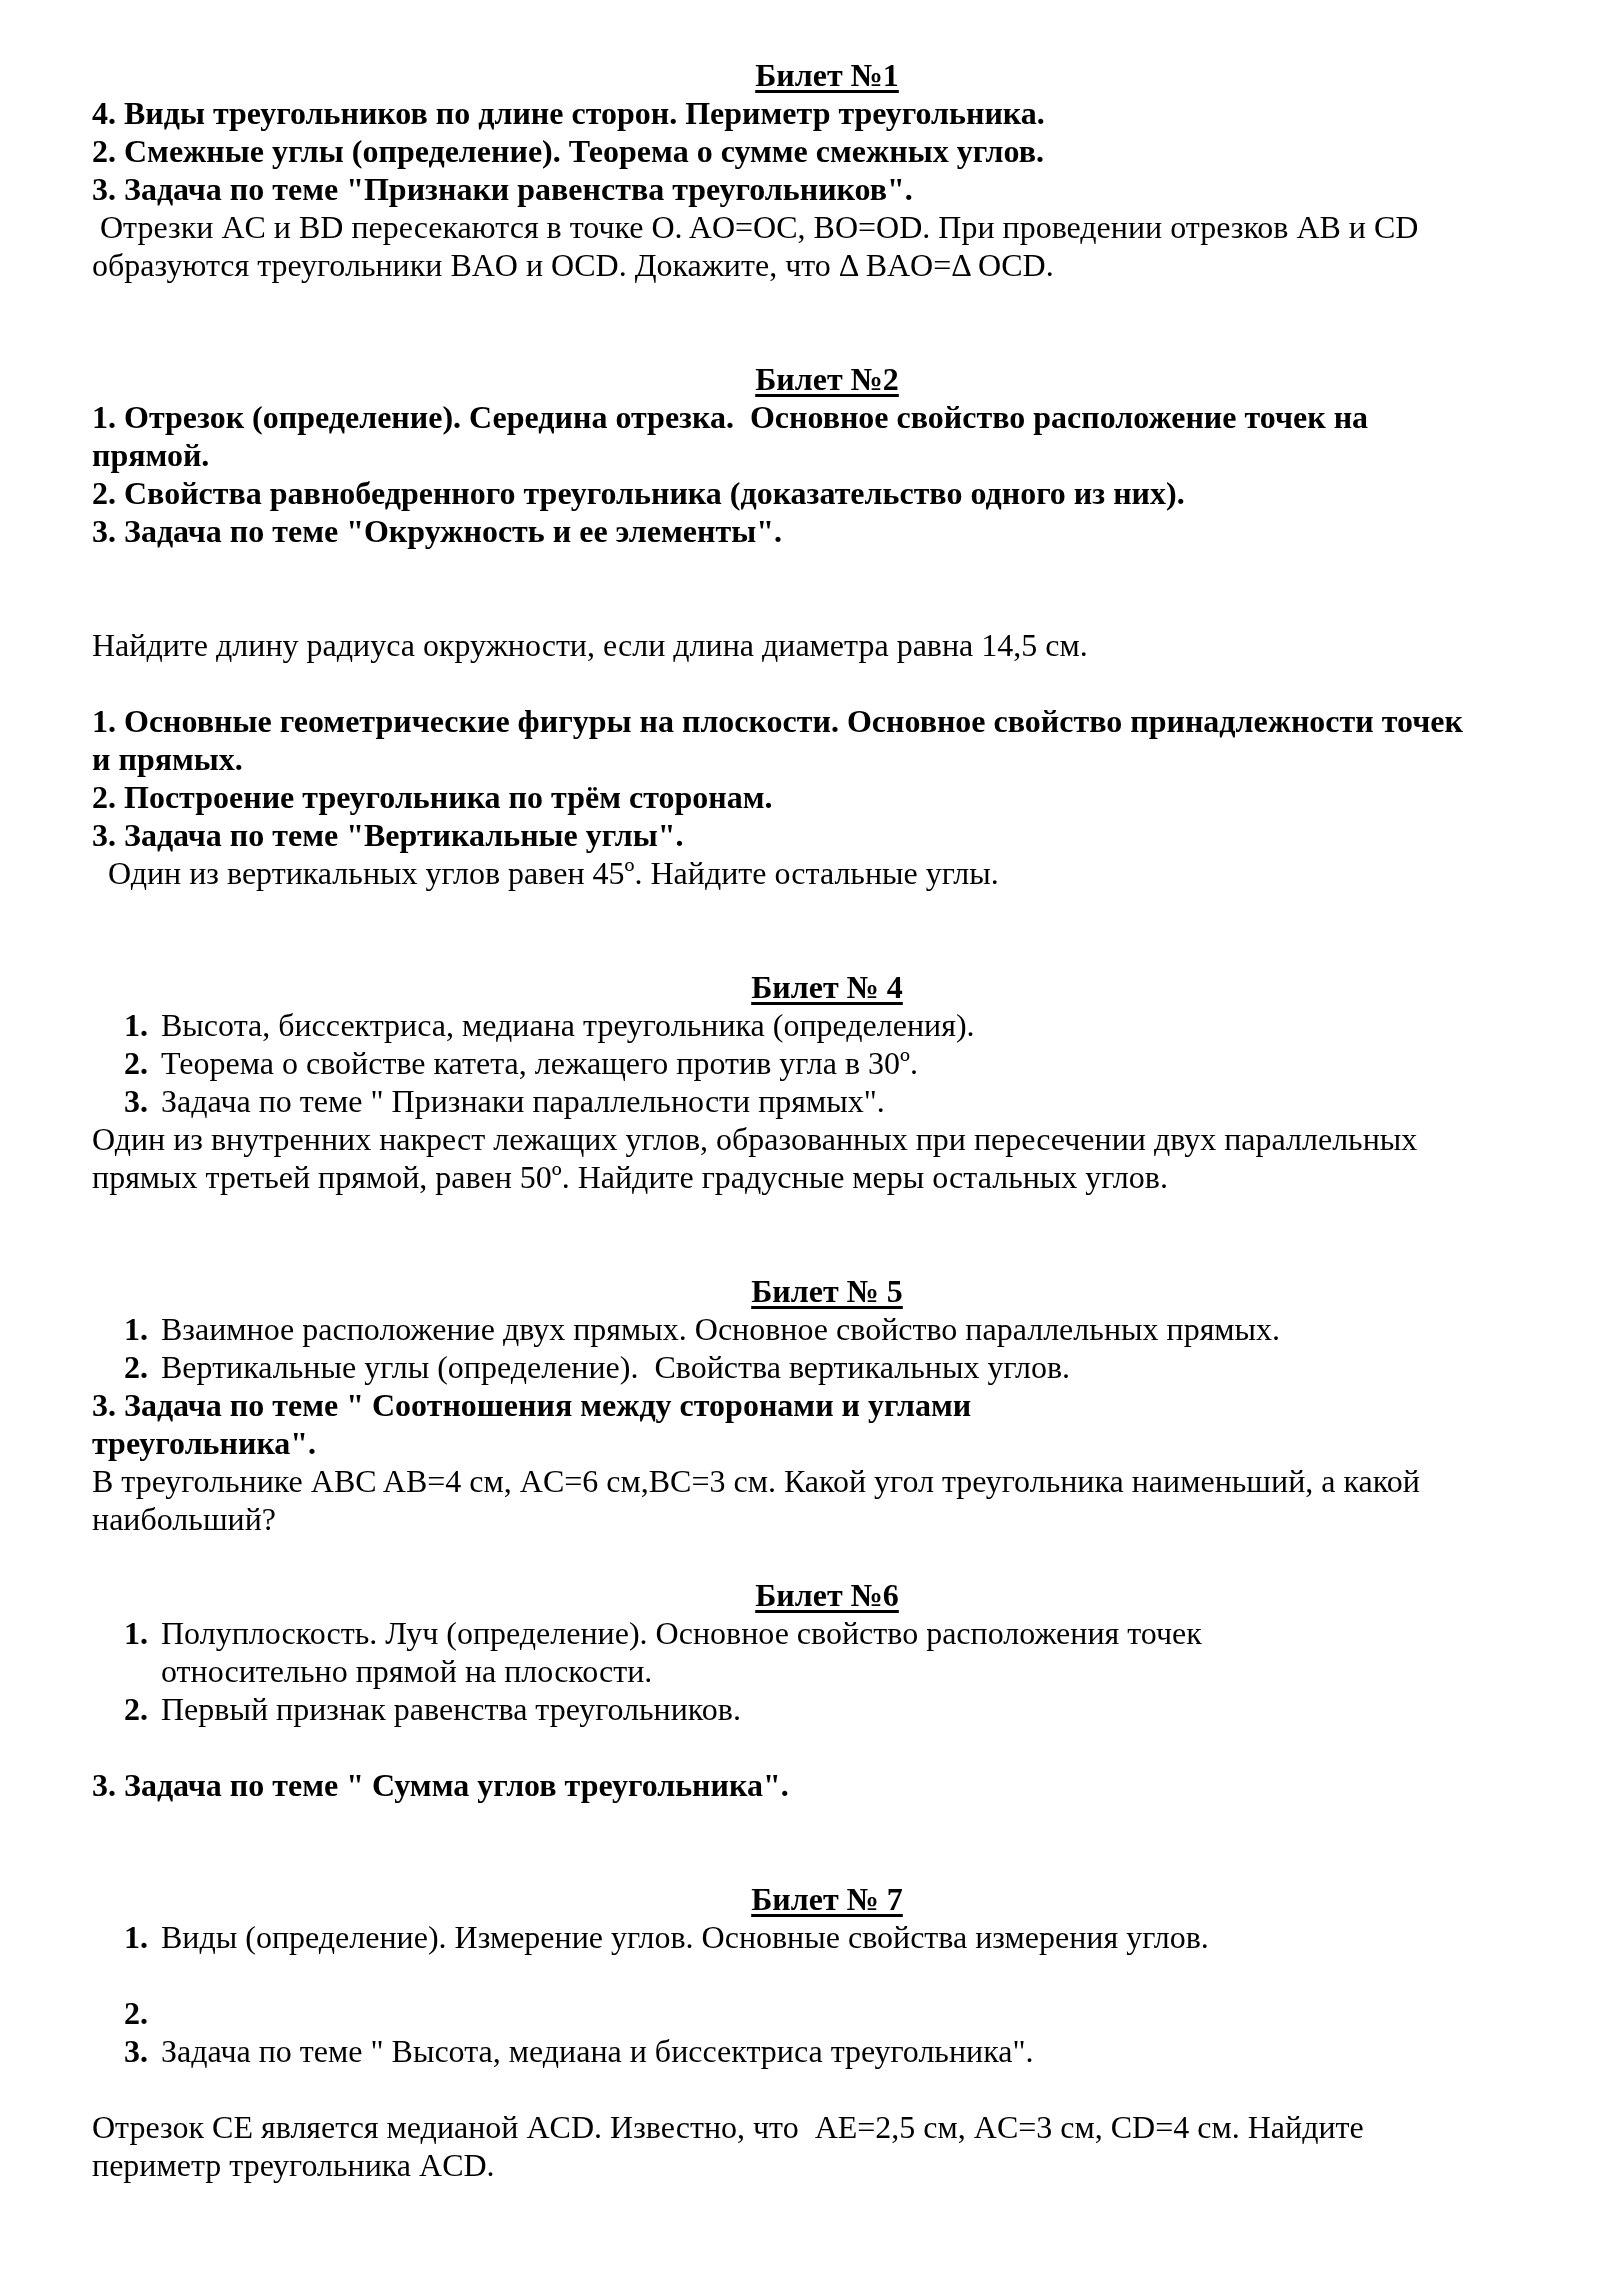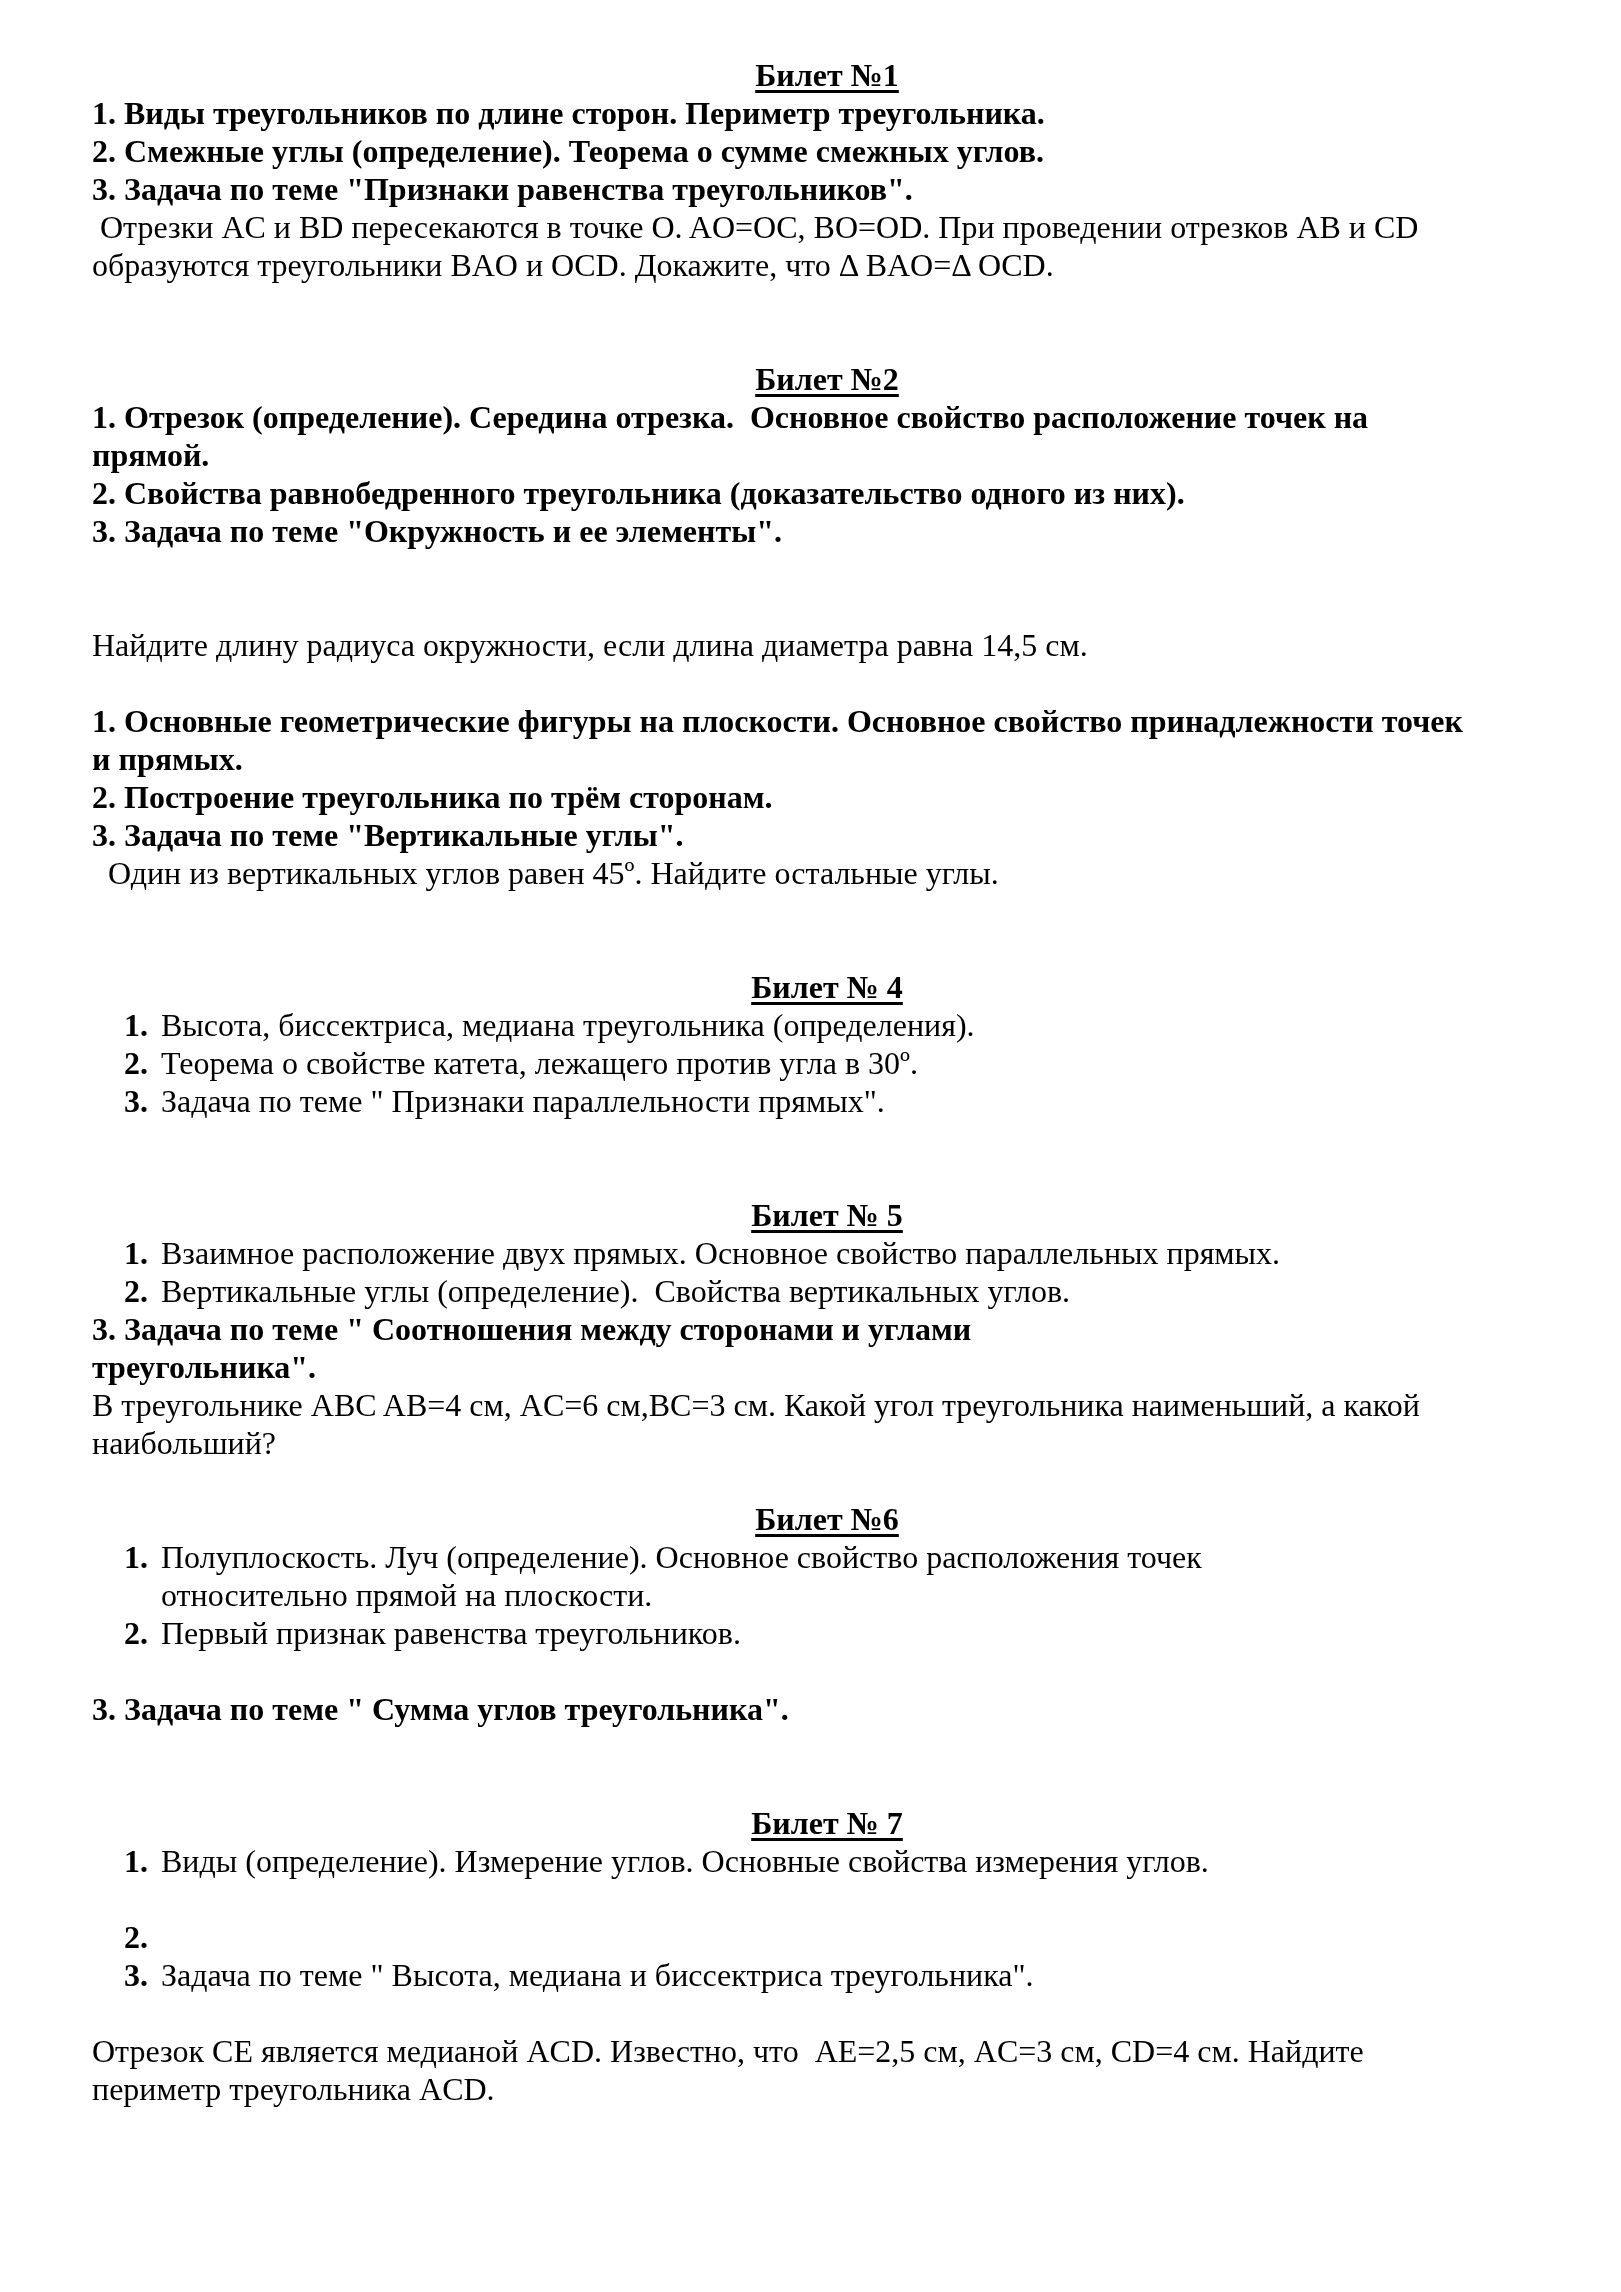--- a/index.html
+++ b/index.html
@@ -51,21 +51,21 @@
     font-family: "Liberation Serif", "DejaVu Sans", serif;
   }
 </style>
 </head>
 <body>
 
 <div class="page">
   <div id="tickets-container">
       <section class="ticket">
         <div class="line ticket-title-row"><span class="ticket-title">Билет №1</span></div>
-        <div class="line bold">1. Виды треугольников по длине сторон. Периметр треугольника.</div>
+        <div class="line bold">4. Виды треугольников по длине сторон. Периметр треугольника.</div>
         <div class="line bold">2. Смежные углы (определение). Теорема о сумме смежных углов.</div>
         <div class="line bold">3. Задача по теме "Признаки равенства треугольников".</div>
         <div class="line plain"> Отрезки AC и BD пересекаются в точке O. AO=OC, BO=OD. При проведении отрезков AB и CD
 образуются треугольники BAO и OCD. Докажите, что Δ BAO=Δ OCD.</div>
       </section>
       <div class="line blank">&nbsp;</div>
       <div class="line blank">&nbsp;</div>
       <section class="ticket">
         <div class="line ticket-title-row"><span class="ticket-title">Билет №2</span></div>
         <div class="line bold">1. Отрезок (определение). Середина отрезка.  Основное свойство расположение точек на
@@ -84,20 +84,22 @@
         <div class="line bold">3. Задача по теме "Вертикальные углы".</div>
         <div class="line plain">  Один из вертикальных углов равен 45º. Найдите остальные углы.</div>
       </section>
       <div class="line blank">&nbsp;</div>
       <div class="line blank">&nbsp;</div>
       <section class="ticket">
         <div class="line ticket-title-row"><span class="ticket-title">Билет № 4</span></div>
         <div class="line listitem"><span class="num">1.</span><span class="txt">Высота, биссектриса, медиана треугольника (определения).</span></div>
         <div class="line listitem"><span class="num">2.</span><span class="txt">Теорема о свойстве катета, лежащего против угла в 30º.</span></div>
         <div class="line listitem"><span class="num">3.</span><span class="txt">Задача по теме " Признаки параллельности прямых".</span></div>
+        <div class="line plain">Один из внутренних накрест лежащих углов, образованных при пересечении двух параллельных
+прямых третьей прямой, равен 50º. Найдите градусные меры остальных углов.</div>
       </section>
       <div class="line blank">&nbsp;</div>
       <div class="line blank">&nbsp;</div>
       <section class="ticket">
         <div class="line ticket-title-row"><span class="ticket-title">Билет № 5</span></div>
         <div class="line listitem"><span class="num">1.</span><span class="txt">Взаимное расположение двух прямых. Основное свойство параллельных прямых.</span></div>
         <div class="line listitem"><span class="num">2.</span><span class="txt">Вертикальные углы (определение).  Свойства вертикальных углов.</span></div>
         <div class="line bold">3. Задача по теме " Соотношения между сторонами и углами
 треугольника".</div>
         <div class="line plain">В треугольнике ABC AB=4 см, AC=6 см,BC=3 см. Какой угол треугольника наименьший, а какой

